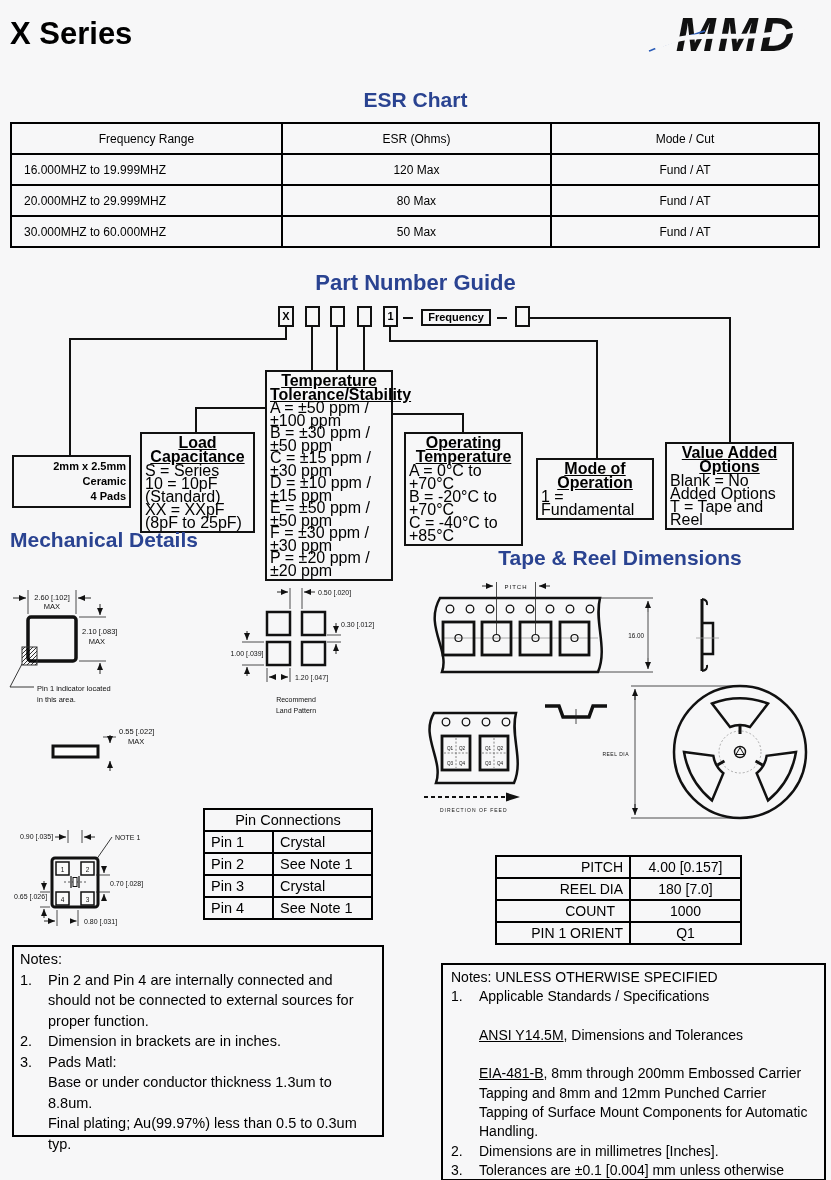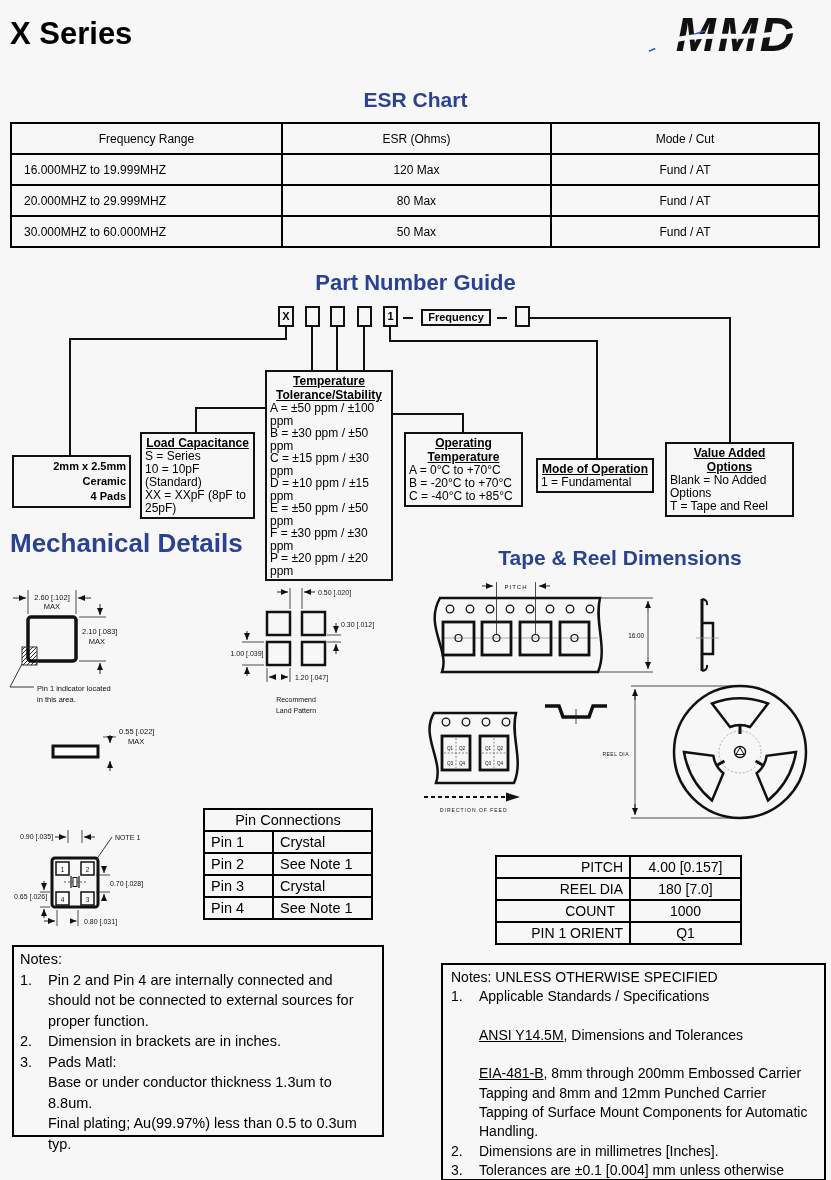--- a/index.html
+++ b/index.html
@@ -9,21 +9,21 @@
   .sect{position:absolute;font-weight:bold;color:#2a4391}
   .tbl{border-collapse:collapse;background:transparent}
   .tbl td{border:2px solid #000;font-weight:normal}
   .esr td{height:27px;font-size:12px;text-align:center}
   .esr td.freq{text-align:left;padding-left:12px}
   .pintbl td{height:20px;font-size:14.5px;padding:0 6px}
   .trtbl td{height:18px;font-size:14px}
   .cbox{position:absolute;border:2px solid #111;width:11px;height:17px;
         font-size:11px;font-weight:bold;text-align:center;line-height:17px;background:#f7f7f8}
   .dbox{position:absolute;border:2px solid #111;background:#f7f7f8;
-        padding:2px 3px;font-size:12px;line-height:13px}
+        padding:2px 3px;font-size:16px;line-height:13px}
   .dbox .ttl{font-weight:bold;text-decoration:underline;text-align:center;line-height:14px}
   .notesbox{position:absolute;border:2px solid #000;background:#f7f7f8}
   .nrow{display:flex}
   .nnum{width:28px;flex:none}
   .nbody{flex:1;white-space:pre-line}
   svg{font-family:"Liberation Sans",sans-serif}
   svg text{fill:#111}
 </style>
 </head>
 <body>
@@ -126,21 +126,21 @@
     <div class="ttl">Mode of Operation</div>
     <div>1 = Fundamental</div>
   </div>
 
   <div class="dbox" style="left:665px;top:442px;width:119px">
     <div class="ttl">Value Added Options</div>
     <div>Blank = No Added Options</div>
     <div>T = Tape and Reel</div>
   </div>
 
-  <div class="sect" style="left:10px;top:528px;font-size:26px">Mechanical Details</div>
+  <div class="sect" style="left:10px;top:528px;font-size:21px">Mechanical Details</div>
   <div class="sect" style="left:420px;top:546px;width:400px;text-align:center;font-size:21px">Tape &amp; Reel Dimensions</div>
 
   <svg class="abs" style="left:0;top:560px" width="410" height="400" viewBox="0 0 410 400">
     <defs>
       <pattern id="hatch" patternUnits="userSpaceOnUse" width="4" height="4">
         <path d="M0,4 L4,0" stroke="#000" stroke-width="0.8"></path>
       </pattern>
       <marker id="ahA" markerUnits="userSpaceOnUse" markerWidth="8" markerHeight="7" refX="7" refY="3.5" orient="auto">
         <polygon points="0,0.5 7,3.5 0,6.5" fill="#111"></polygon>
       </marker>

